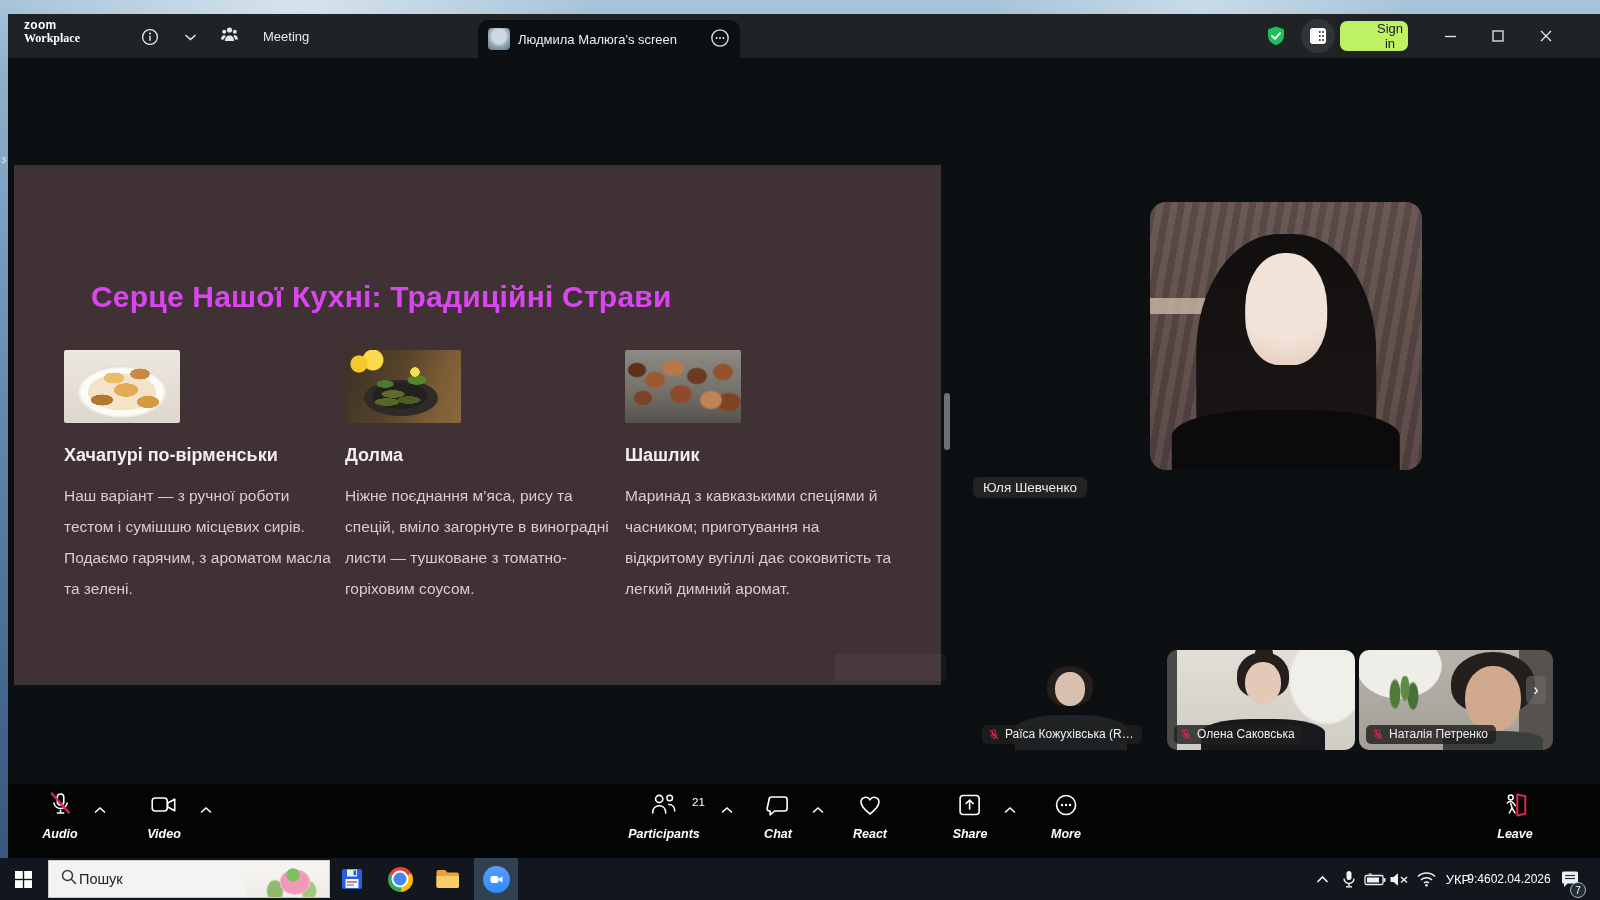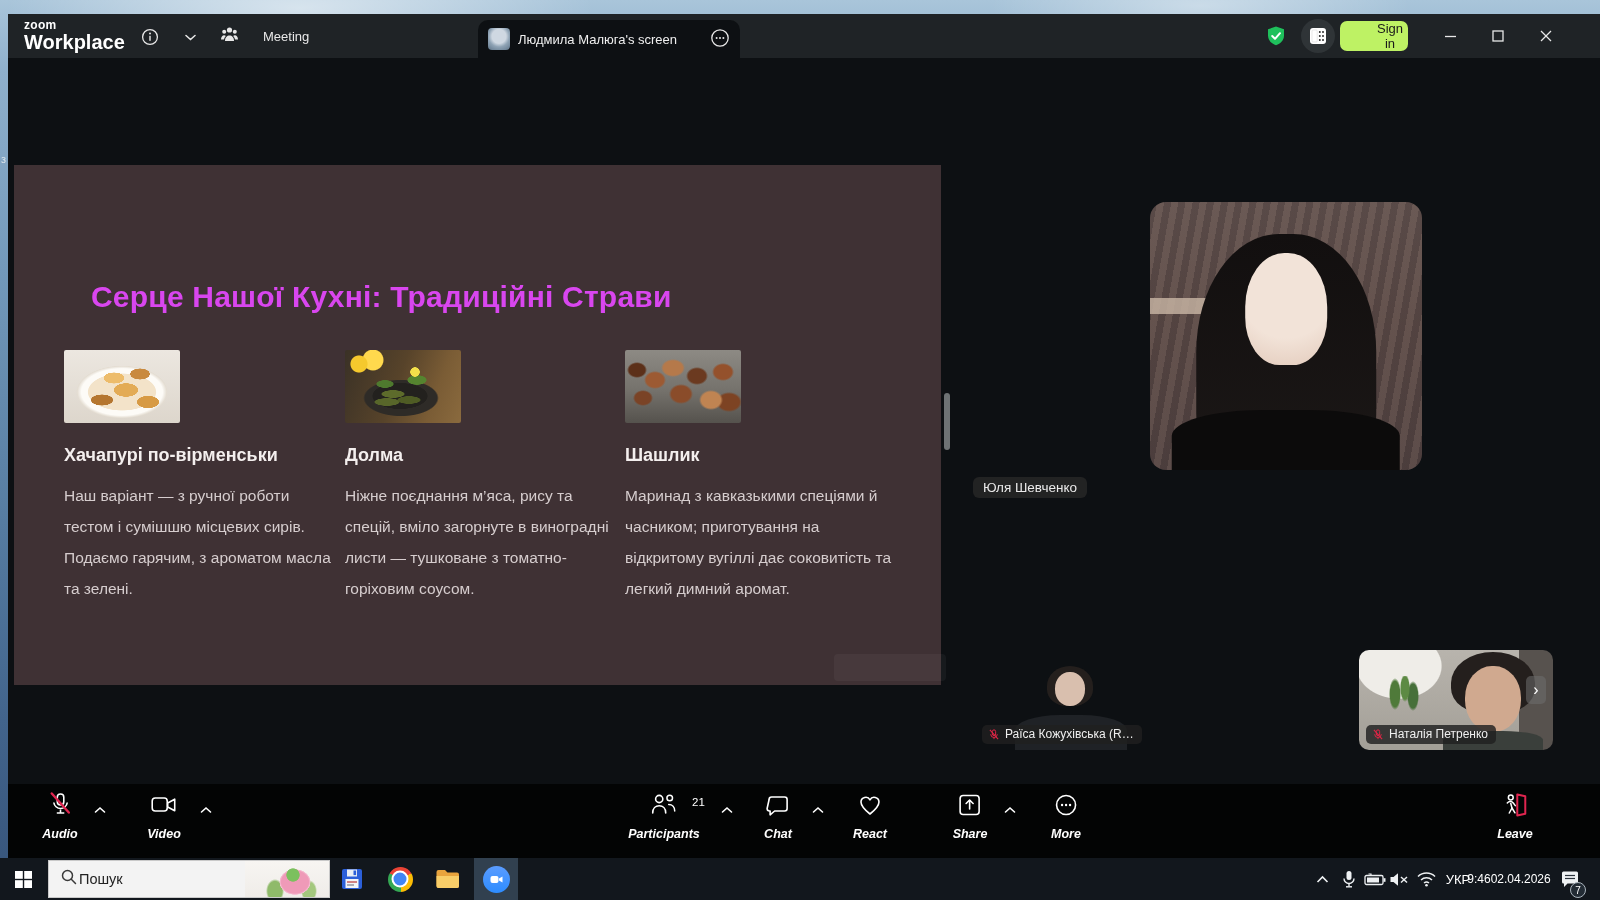--- a/index.html
+++ b/index.html
@@ -14,21 +14,21 @@
       linear-gradient(180deg,#a9c5da 0%,#8fb0cc 8%,#7399ba 30%,#567ca1 58%,#42648c 80%,#365379 100%);
   }
   .stray-glyph { position:absolute; left:1px; top:153px; color:#d8e2ea; font-size:11px; }
 
   
   .zwin { position:absolute; left:8px; top:14px; width:1592px; height:844px; background:#0d1013; }
 
   .titlebar { position:absolute; left:0; top:0; right:0; height:44px; background:#1f2326; }
   .brand { position:absolute; left:16px; top:5px; color:#fff; line-height:1.05; }
   .brand .b1 { display:block; font-size:12px; font-weight:bold; letter-spacing:.3px; }
-  .brand .b2 { display:block; font-size:20px; font-weight:600; }
+  .brand .b2 { display:block; font-size:12px; font-weight:600;font-family:Liberation Serif, serif; }
   .tb-ic { position:absolute; top:13px; width:20px; height:20px; display:flex; align-items:center; justify-content:center; }
   .meet-tab { position:absolute; left:212px; top:0; height:44px; display:flex; align-items:center; gap:24px; color:#e8e8e8; font-size:13px; }
   .screen-tab { position:absolute; left:470px; top:6px; width:262px; height:38px; background:#0d1013; border-radius:10px 10px 0 0; display:flex; align-items:center; padding:0 10px; gap:8px; color:#efefef; font-size:13px; }
   .tab-avatar { width:22px; height:22px; border-radius:4px; flex:0 0 auto;
     background: radial-gradient(circle at 50% 38%, #cfd8e2 0 40%, #8fa3b5 60%, #5d7388 100%); }
   .screen-tab .lbl { flex:1; white-space:nowrap; overflow:hidden; }
   .shield-wrap { position:absolute; left:1257px; top:11px; }
   .layout-wrap { position:absolute; left:1293px; top:5px; width:34px; height:34px; border-radius:50%; background:#2f3437; display:flex; align-items:center; justify-content:center; }
   .signin { position:absolute; left:1332px; top:7px; width:68px; height:30px; border:none; border-radius:7px; background:#bef264; color:#1a1a1a; font-size:13px; font-family:inherit;padding-left:32px; }
   .wc { position:absolute; top:12px; width:20px; height:20px; display:flex; align-items:center; justify-content:center; }
@@ -288,20 +288,35 @@
         <span class="pbadge">
           <svg width="12" height="13" viewBox="0 0 22 22">
               <rect x="8" y="2.5" width="6" height="10.5" rx="3" fill="none" stroke="#e02546" stroke-width="1.8"></rect>
               <path d="M5 10.5 a6 6 0 0 0 12 0" fill="none" stroke="#e02546" stroke-width="1.8"></path>
               <line x1="11" y1="16.5" x2="11" y2="19.5" stroke="#e02546" stroke-width="1.8"></line>
               <line x1="3.5" y1="2.5" x2="18.5" y2="19.5" stroke="#e02546" stroke-width="2"></line>
             </svg>
           <span>Раїса Кожухівська (R…</span>
         </span>
       </div>
+      <div class="tile t2">
+        <div class="bun"></div>
+        <div class="hair"></div>
+        <div class="face"></div>
+        <div class="body"></div>
+        <span class="pbadge">
+          <svg width="12" height="13" viewBox="0 0 22 22">
+              <rect x="8" y="2.5" width="6" height="10.5" rx="3" fill="none" stroke="#e02546" stroke-width="1.8"></rect>
+              <path d="M5 10.5 a6 6 0 0 0 12 0" fill="none" stroke="#e02546" stroke-width="1.8"></path>
+              <line x1="11" y1="16.5" x2="11" y2="19.5" stroke="#e02546" stroke-width="1.8"></line>
+              <line x1="3.5" y1="2.5" x2="18.5" y2="19.5" stroke="#e02546" stroke-width="2"></line>
+            </svg>
+          <span>Олена Саковська</span>
+        </span>
+      </div>
       <div class="tile t3">
         <div class="plant"></div>
         <div class="hair"></div>
         <div class="face"></div>
         <div class="body"></div>
         <span class="pbadge">
           <svg width="12" height="13" viewBox="0 0 22 22">
               <rect x="8" y="2.5" width="6" height="10.5" rx="3" fill="none" stroke="#e02546" stroke-width="1.8"></rect>
               <path d="M5 10.5 a6 6 0 0 0 12 0" fill="none" stroke="#e02546" stroke-width="1.8"></path>
               <line x1="11" y1="16.5" x2="11" y2="19.5" stroke="#e02546" stroke-width="1.8"></line>

